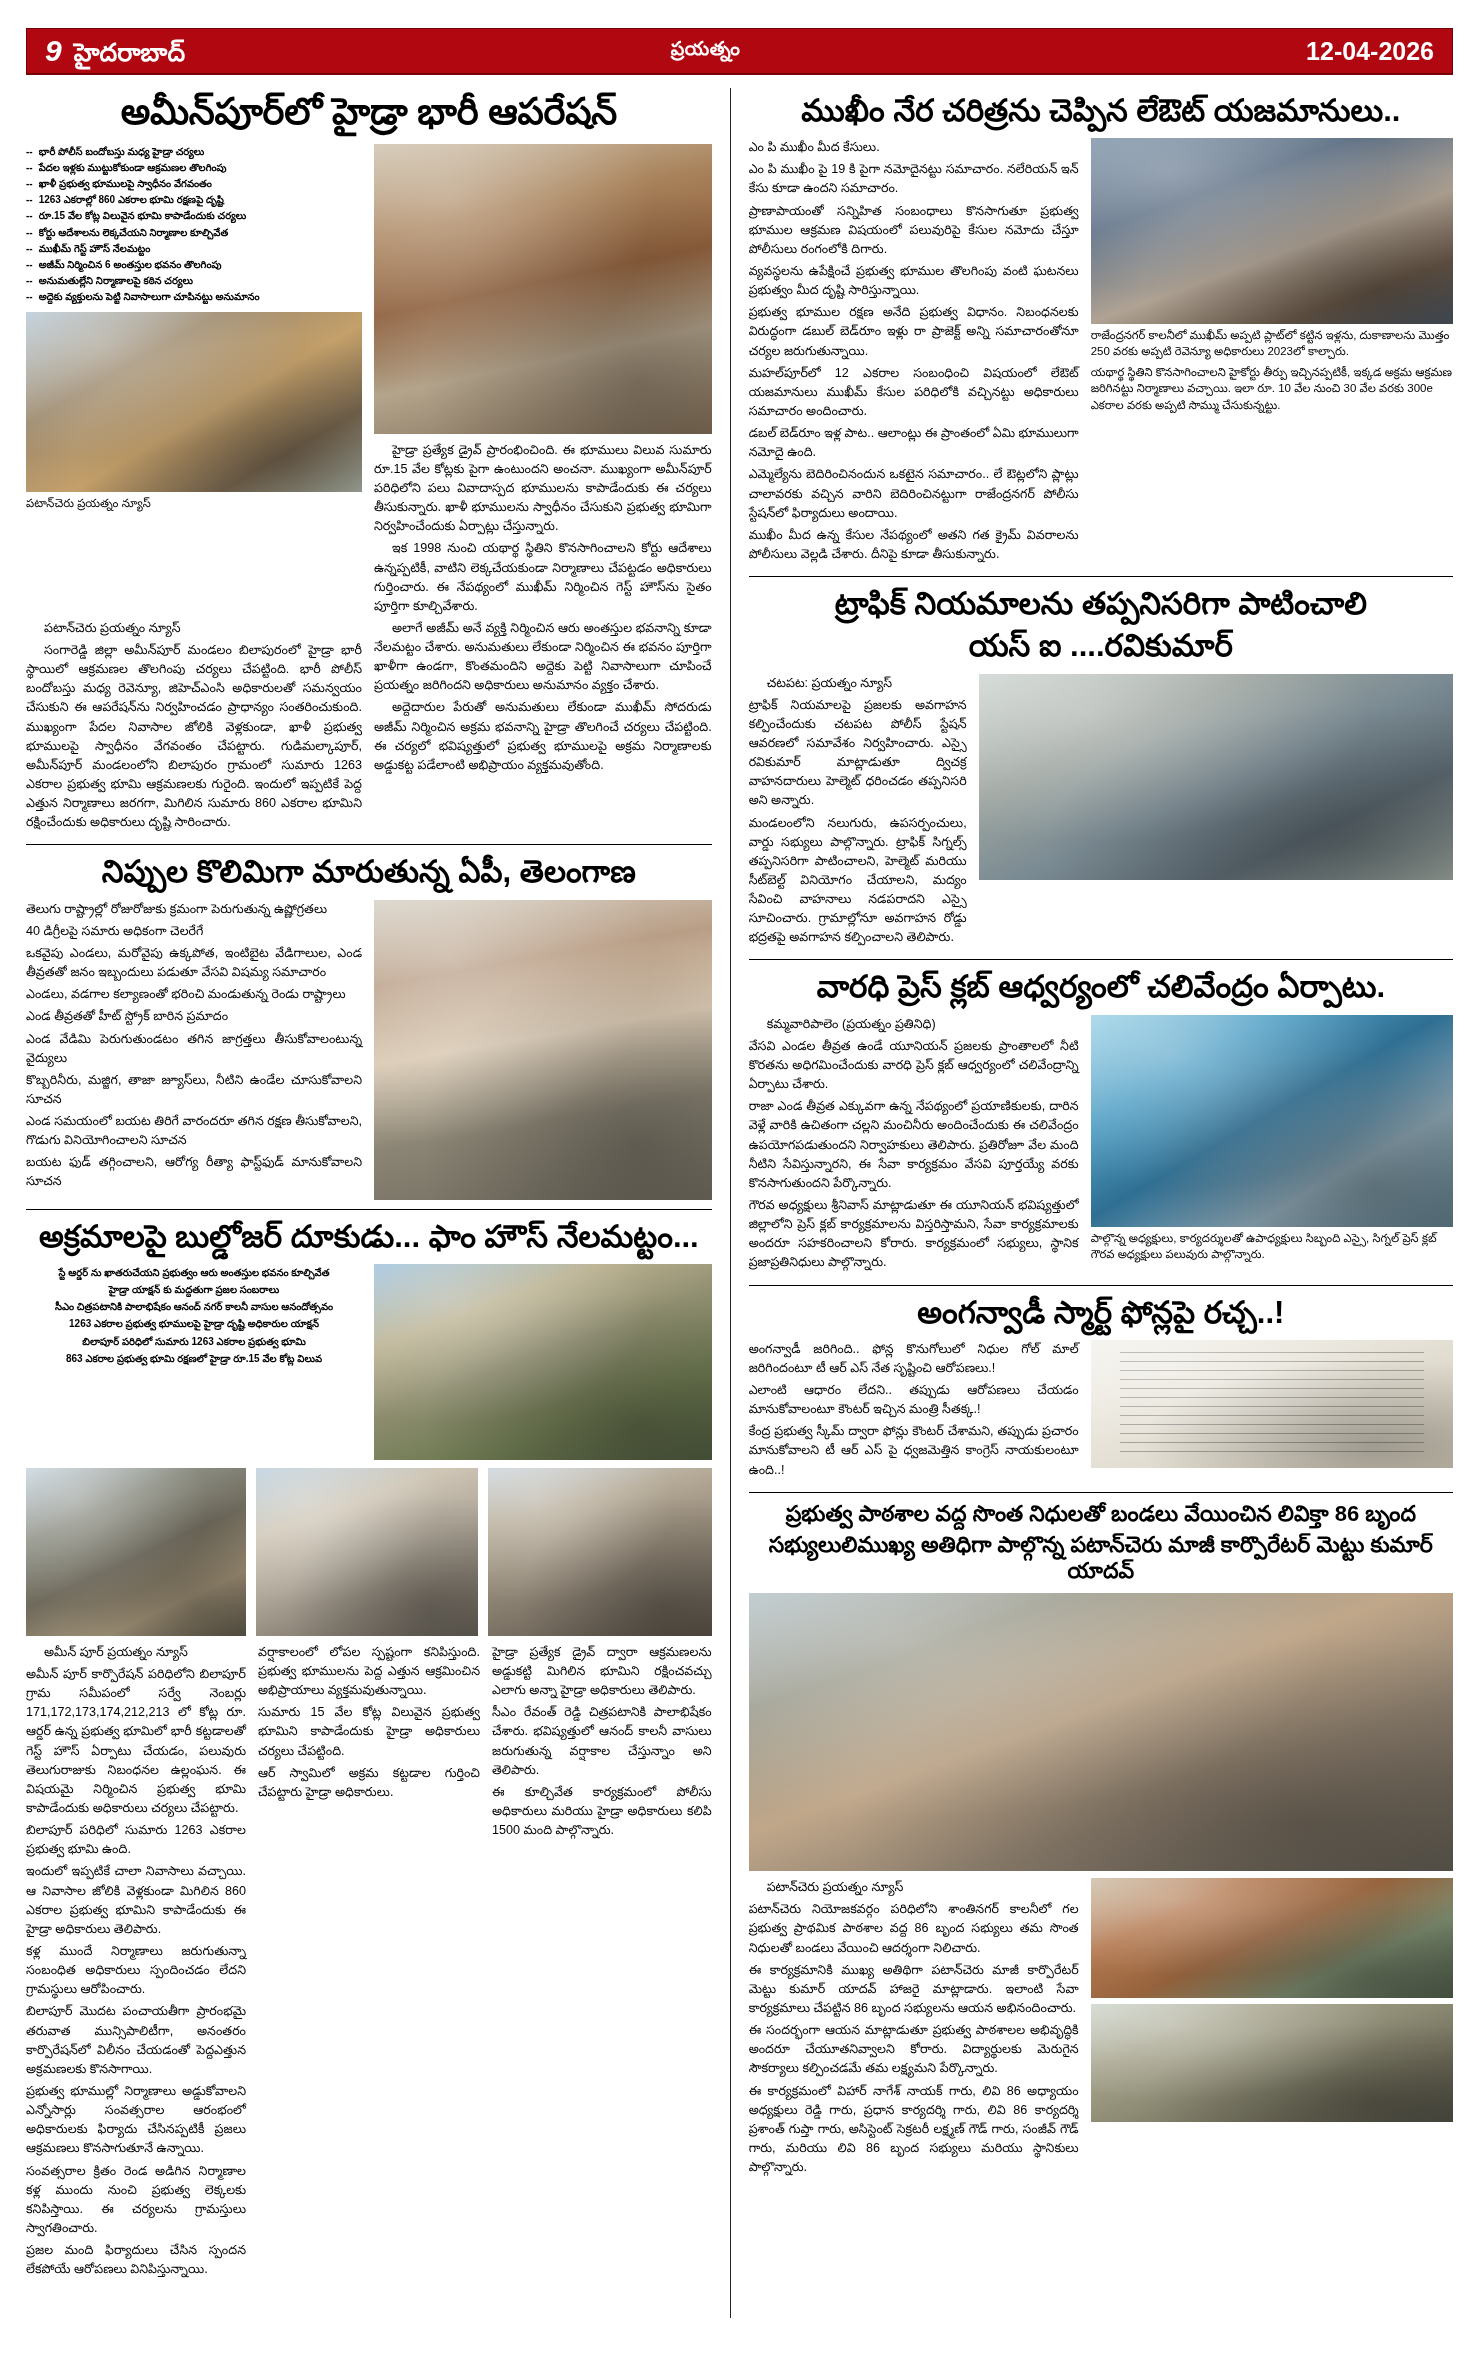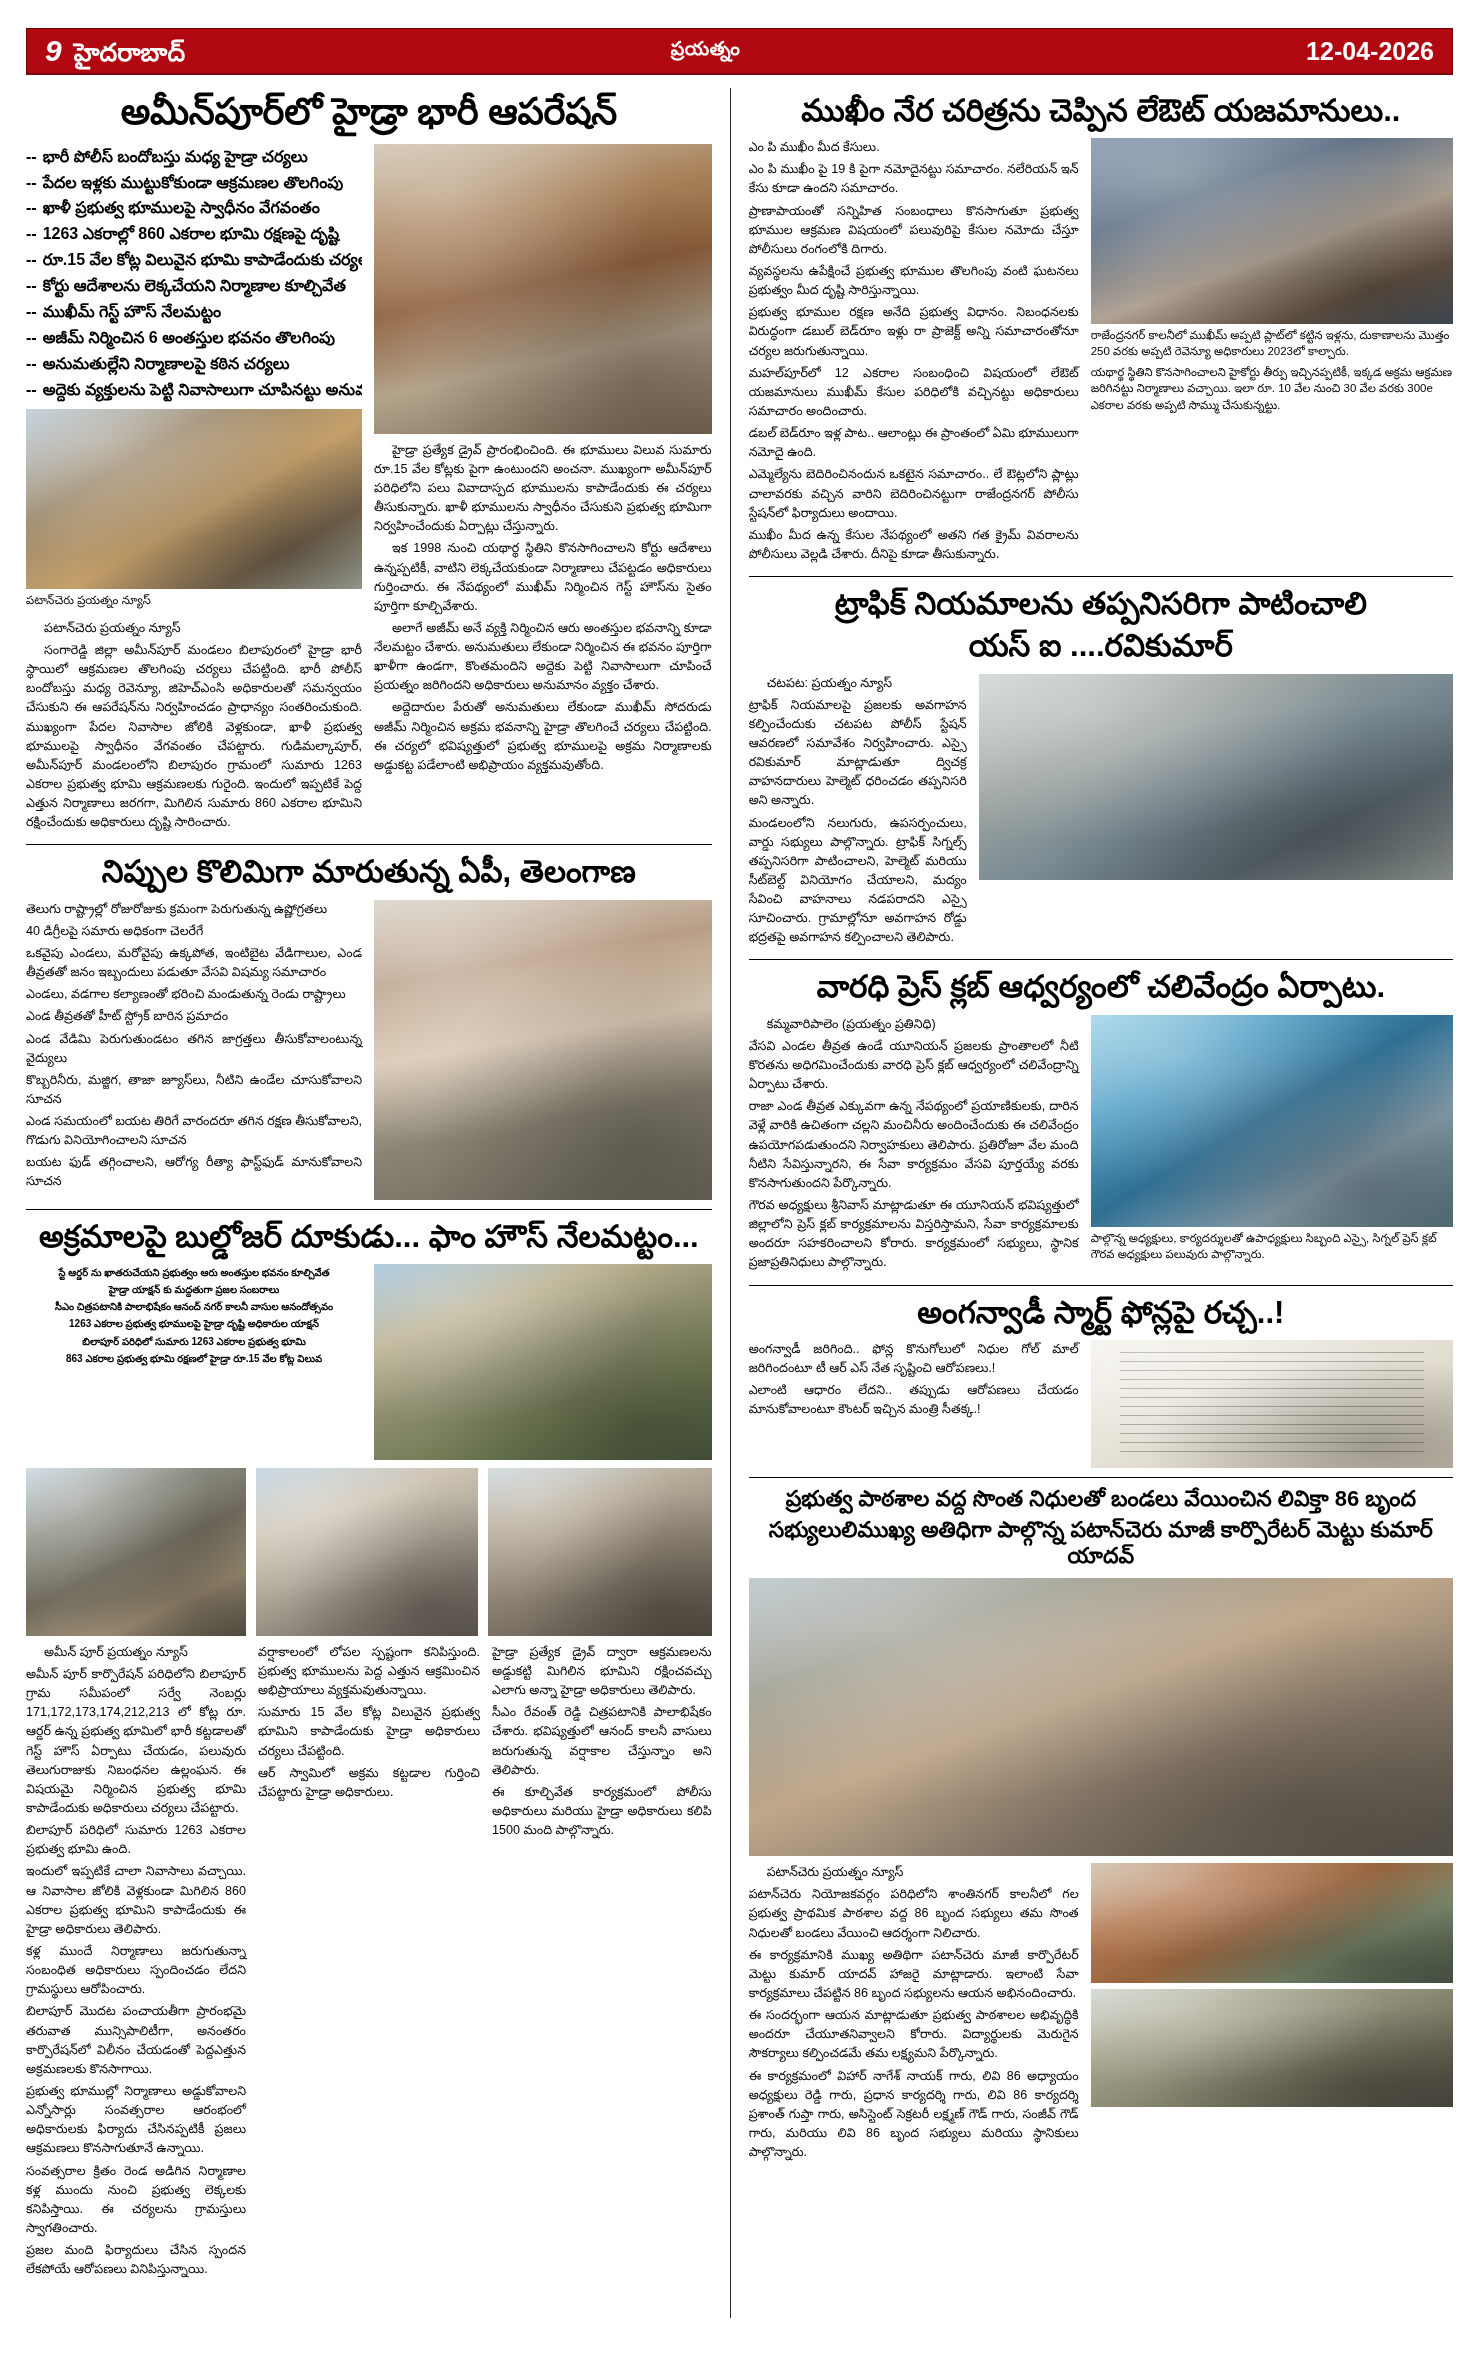--- a/index.html
+++ b/index.html
@@ -49,21 +49,21 @@
     margin:4px 0 9px 0;
   }
   h2.head-xs {
     font-size:22px; line-height:1.22; font-weight:bold; text-align:center;
     margin:4px 0 8px 0;
   }
 
   
   .bullets { list-style:none; margin:0 0 6px 0; padding:0; }
   .bullets li {
-    font-size:16px; line-height:1.62; font-weight:bold;
+    font-size:10px; line-height:1.62; font-weight:bold;
     white-space:nowrap; overflow:hidden;
   }
   .bullets li .dash { margin-right:6px; }
 
   .body-txt { font-size:12.6px; line-height:1.52; text-align:justify; }
   .body-txt p { margin:0 0 3px 0; }
   .body-txt p.ind { text-indent:18px; }
   .byline { font-size:12.6px; margin:0 0 3px 0; text-indent:18px; }
   .cap { font-size:11.5px; line-height:1.4; margin:3px 0 5px 0; }
 
@@ -310,20 +310,21 @@
       </div>
 
       <hr class="hr">
 
       <div>
         <h2 class="head-sm">అంగన్వాడీ స్మార్ట్ ఫోన్లపై రచ్చ..!</h2>
         <div class="two">
           <div style="width:330px" class="body-txt">
             <p>అంగన్వాడీ జరిగింది.. ఫోన్ల కొనుగోలులో నిధుల గోల్ మాల్ జరిగిందంటూ టీ ఆర్ ఎస్ నేత సృష్టించి ఆరోపణలు.!</p>
             <p>ఎలాంటి ఆధారం లేదని.. తప్పుడు ఆరోపణలు చేయడం మానుకోవాలంటూ కౌంటర్ ఇచ్చిన మంత్రి సీతక్క.!</p>
+            <p>కేంద్ర ప్రభుత్వ స్కీమ్ ద్వారా ఫోన్లు కౌంటర్ చేశామని, తప్పుడు ప్రచారం మానుకోవాలని టీ ఆర్ ఎస్ పై ధ్వజమెత్తిన కాంగ్రెస్ నాయకులంటూ ఉంది..!</p>
           </div>
           <div class="flex1">
             <div class="ph ph-doc" style="height:128px"></div>
           </div>
         </div>
       </div>
 
       <hr class="hr">
 
       <div>

